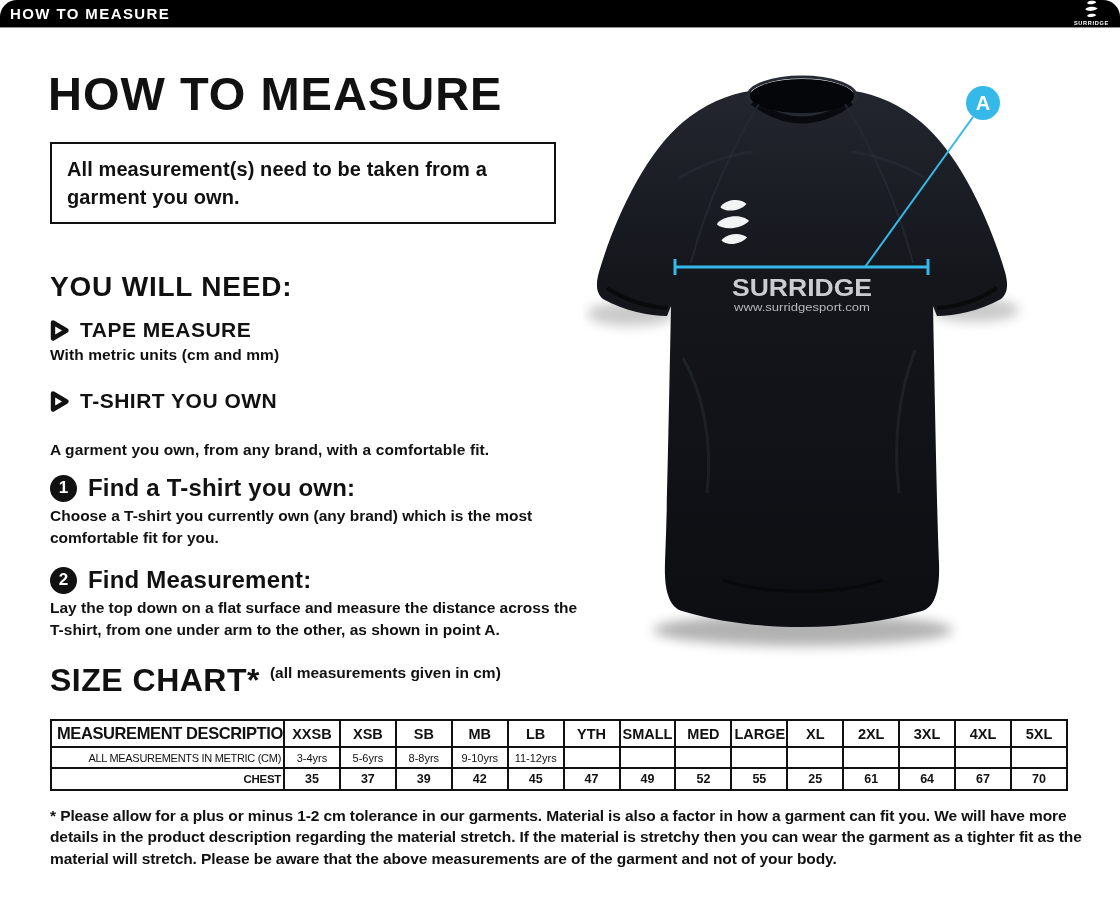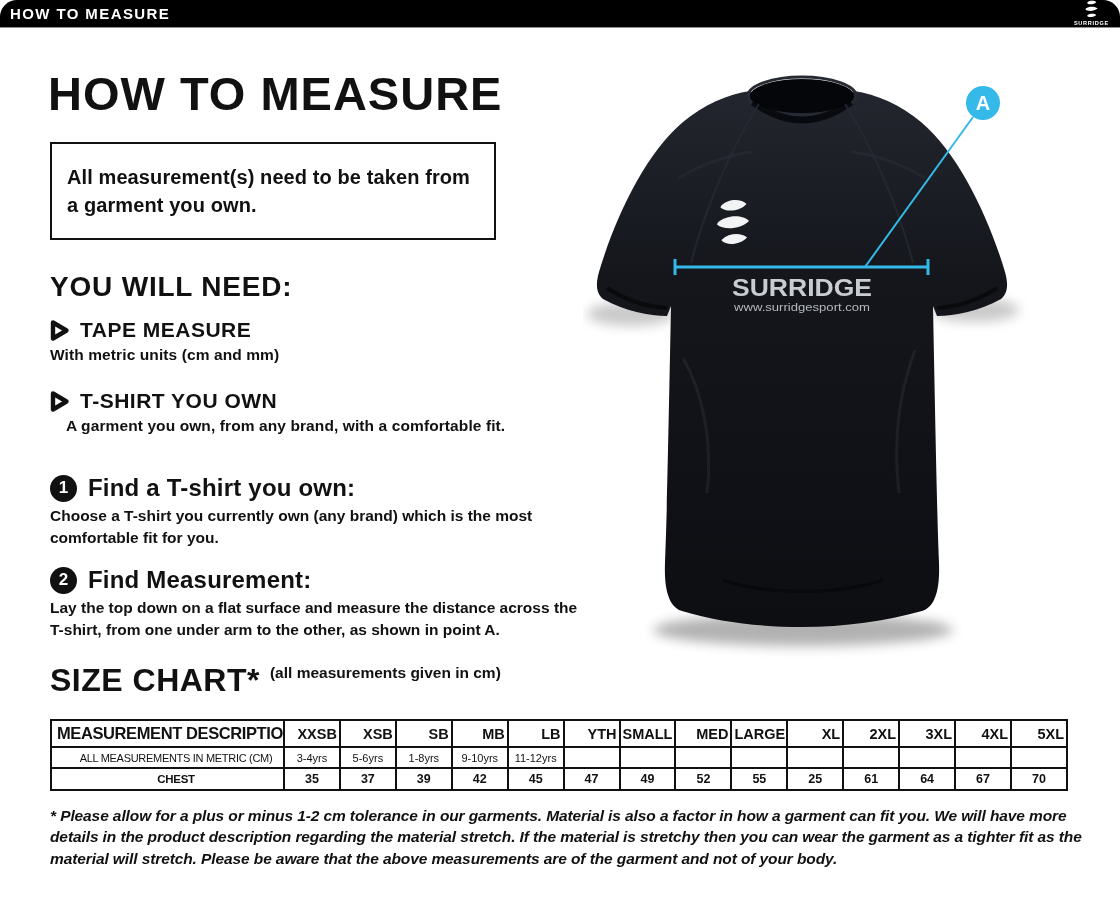--- a/index.html
+++ b/index.html
@@ -17,35 +17,35 @@
   .topbar-title {
     color:#fff; font-size:15px; font-weight:bold; letter-spacing:1.4px; padding-left:10px;
   }
   .topbar-logo { padding-right:6px; display:flex; align-items:center; }
   
   .h1 {
     position:absolute; left:48px; top:66px; font-size:47px; font-weight:800;
     letter-spacing:1px; white-space:nowrap;
   }
   .notice-box {
-    position:absolute; left:50px; top:142px; width:446px;
-    border:2.5px solid #111; padding:19px 15px;
+    position:absolute; left:50px; top:142px; width:506px;
+    border:2.5px solid #111; padding:11px 15px;
   }
   .notice-box p { font-size:20px; font-weight:bold; line-height:1.4; letter-spacing:0.1px; }
   .h2 {
     position:absolute; left:50px; top:271px; font-size:28px; font-weight:800; letter-spacing:0.8px;
   }
   
   .need-item { position:absolute; left:50px; display:flex; align-items:center; gap:10px; }
   .need-item.n1 { top:318px; }
   .need-item.n2 { top:389px; }
   .need-title { font-size:21px; font-weight:800; letter-spacing:0.5px; }
   .need-desc { position:absolute; left:50px; font-size:15.5px; font-weight:bold; letter-spacing:0.1px; }
   .need-desc.d1 { top:346px; }
-  .need-desc.d2 { top:417px;margin-left:16px; }
+  .need-desc.d2 { top:441px; }
   .tri-icon { display:inline-flex; }
   
   .step-head { position:absolute; left:50px; display:flex; align-items:center; gap:11px; }
   .step-head.s1 { top:474px; }
   .step-head.s2 { top:566px; }
   .step-num {
     width:27px; height:27px; border-radius:50%; background:#111; color:#fff;
     display:inline-flex; align-items:center; justify-content:center;
     font-size:17px; font-weight:bold; flex:0 0 auto;
   }
@@ -60,34 +60,34 @@
   .size-chart-title { font-size:32px; font-weight:800; letter-spacing:0.5px; line-height:1; }
   .size-chart-sub { font-size:15.5px; font-weight:bold; padding-bottom:3px; }
   .size-table {
     position:absolute; left:50px; top:719px; width:1018px;
     border-collapse:collapse; table-layout:fixed; background:#fff;
   }
   .size-table th, .size-table td {
     border:2px solid #111; text-align:center; vertical-align:middle;
     overflow:hidden; white-space:nowrap; padding:0 2px;
   }
-  .size-table thead th { height:27px; font-size:14.5px; font-weight:bold;text-align:right; }
+  .size-table thead th { height:27px; font-size:14.5px; font-weight:bold; }
   .size-table thead th.desc-col {
     width:233px; text-align:left; padding-left:5px; font-size:16.5px; letter-spacing:-0.4px;
   }
   .size-table tbody tr.metric-row td { height:21px; font-size:11px; font-weight:400; }
   .size-table tbody tr.chest-row td { height:22px; font-size:12.5px; font-weight:600; }
   .size-table tbody td.row-label {
-    text-align:center; padding-left:19px; font-weight:bold; letter-spacing:-0.3px;
+    text-align:right; padding-left:19px; font-weight:bold; letter-spacing:-0.3px;
   }
   .size-table tbody tr.chest-row td.row-label { font-size:11.5px; }
   
   .footnote {
     position:absolute; left:50px; top:805px; width:1045px;
-    font-size:15.5px; font-weight:bold; font-style:italic; line-height:1.38; letter-spacing:-0.1px;
+    font-size:15.5px; font-weight:bold; line-height:1.38; letter-spacing:-0.1px;
   }
   
   .shirt-graphic { position:absolute; left:583px; top:58px; width:505px; height:600px; }
   svg text { font-family:"Liberation Sans", sans-serif; }
 </style>
 </head>
 <body>
 
 <div class="page">
 
@@ -168,21 +168,21 @@
           <th>3XL</th>
           <th>4XL</th>
           <th>5XL</th>
         </tr>
       </thead>
     <tbody>
         <tr class="metric-row">
           <td class="row-label">ALL MEASUREMENTS IN METRIC (CM)</td>
           <td>3-4yrs</td>
           <td>5-6yrs</td>
-          <td>1-8yrs</td>
+          <td>8-8yrs</td>
           <td>9-10yrs</td>
           <td>11-12yrs</td>
           <td></td>
           <td></td>
           <td></td>
           <td></td>
           <td></td>
           <td></td>
           <td></td>
           <td></td>

